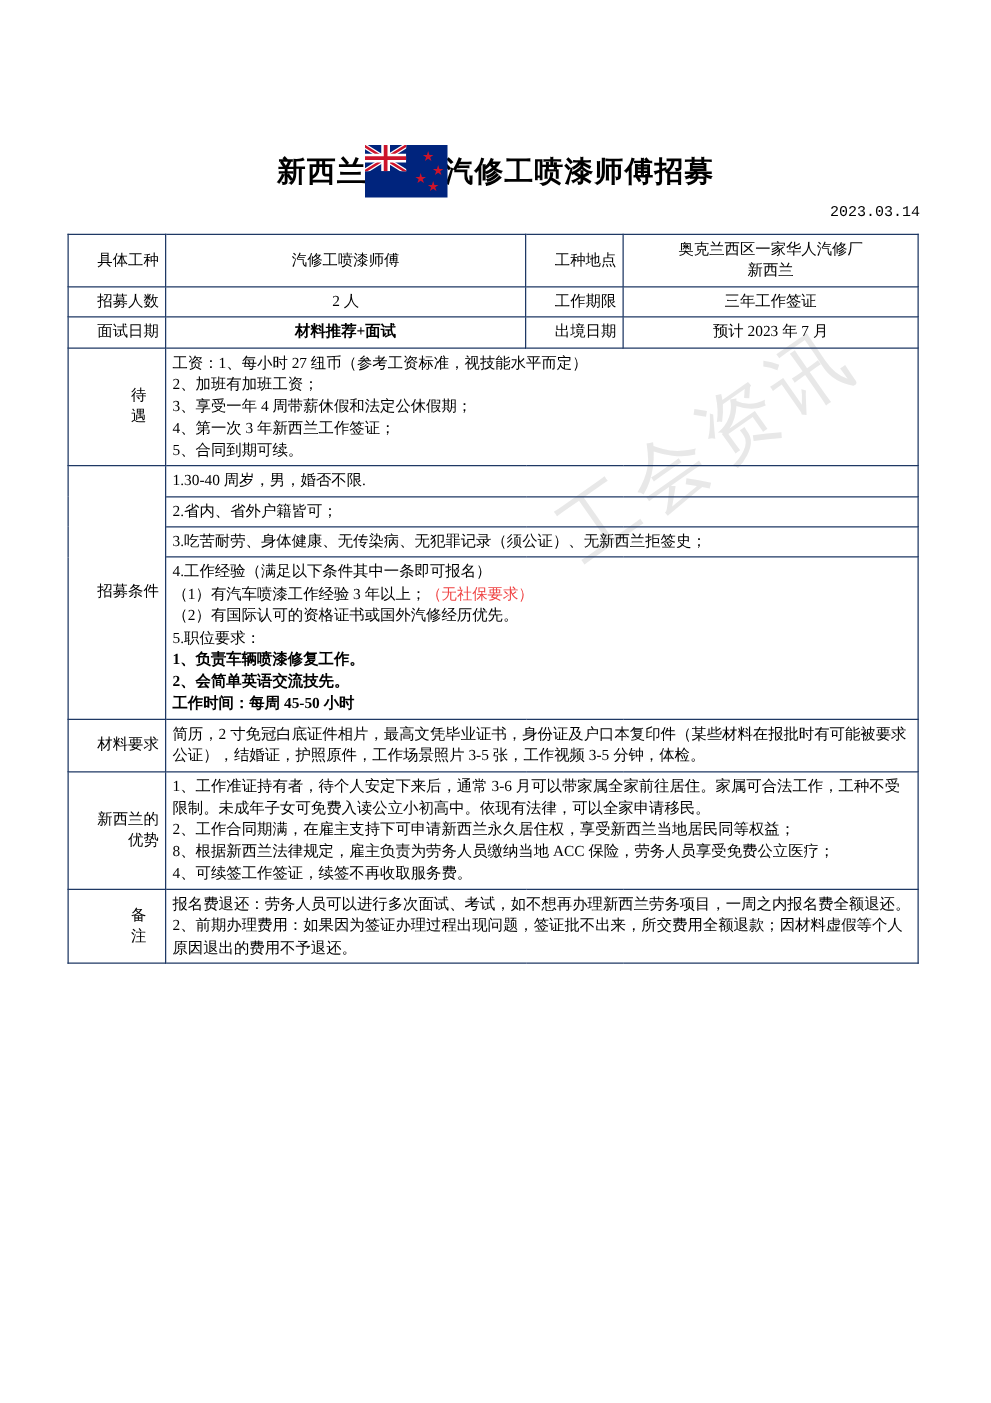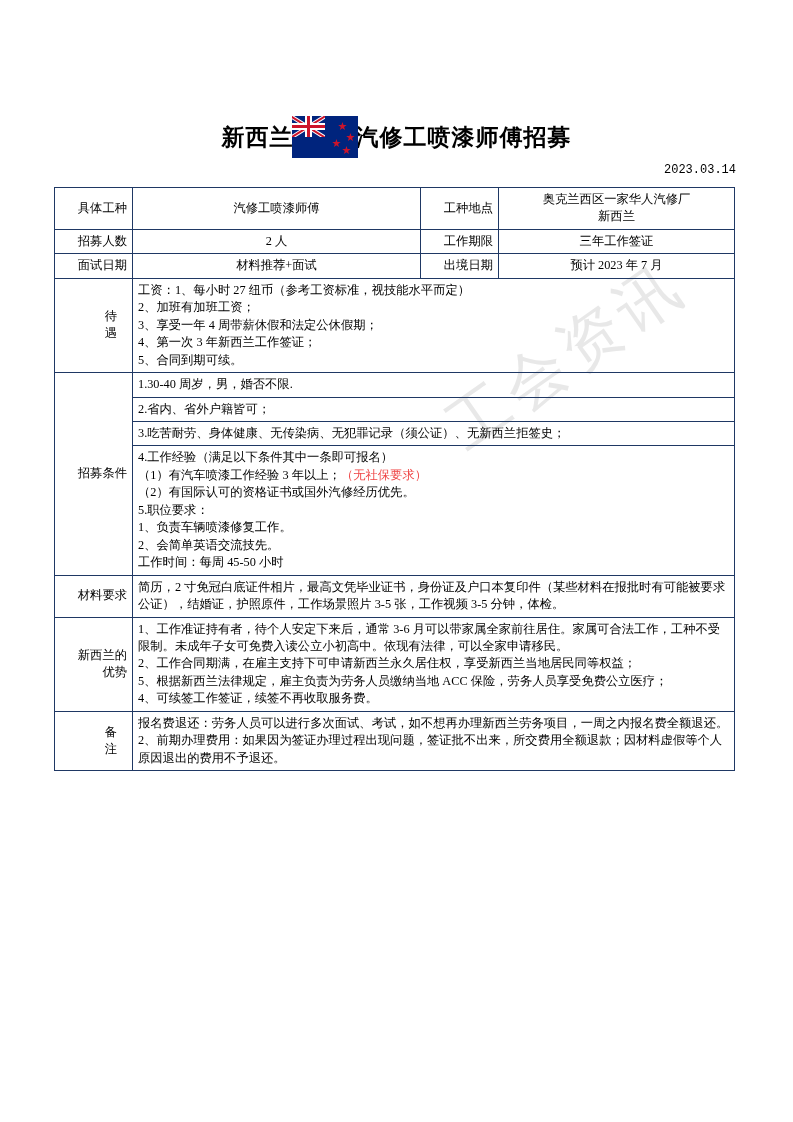--- a/index.html
+++ b/index.html
@@ -122,24 +122,24 @@
   }
   .c-label {
     text-align: right;
     width: 78px;
   }
   .c-label.spread {
     letter-spacing: 10px;
     text-indent: 10px;
   }
   .c-center { text-align: center; }
-  .c-bold { font-weight: normal; }
+  .c-bold { font-weight: bold; }
   .cell-multi { vertical-align: top; padding-top: 5px; padding-bottom: 5px; }
   .ml { margin-left: 13px; }
-  .ml2 { margin-left: 13px; }
+  .ml2 { margin-left: 13px; font-weight: bold; }
   .red { color: #ef4444; }
   .lines p { margin: 0; }
 </style>
 </head>
 <body>
 
 <div class="page">
 
   <div class="watermark">工会资讯</div>
 
@@ -242,21 +242,21 @@
       </tr>
 
       <tr>
         <td class="c-label">
           <div>新西兰的</div>
           <div>优势</div>
         </td>
         <td colspan="3" class="cell-multi lines">
           <p>1、工作准证持有者，待个人安定下来后，通常 3-6 月可以带家属全家前往居住。家属可合法工作，工种不受限制。未成年子女可免费入读公立小初高中。依现有法律，可以全家申请移民。</p>
           <p>2、工作合同期满，在雇主支持下可申请新西兰永久居住权，享受新西兰当地居民同等权益；</p>
-          <p>5、根据新西兰法律规定，雇主负责为劳务人员缴纳当地 ACC 保险，劳务人员享受免费公立医疗；</p>
+          <p>8、根据新西兰法律规定，雇主负责为劳务人员缴纳当地 ACC 保险，劳务人员享受免费公立医疗；</p>
           <p>4、可续签工作签证，续签不再收取服务费。</p>
         </td>
       </tr>
 
       <tr>
         <td class="c-label spread">备 注</td>
         <td colspan="3" class="cell-multi lines">
           <p>报名费退还：劳务人员可以进行多次面试、考试，如不想再办理新西兰劳务项目，一周之内报名费全额退还。</p>
           <p>2、前期办理费用：如果因为签证办理过程出现问题，签证批不出来，所交费用全额退款；因材料虚假等个人原因退出的费用不予退还。</p>
         </td>

